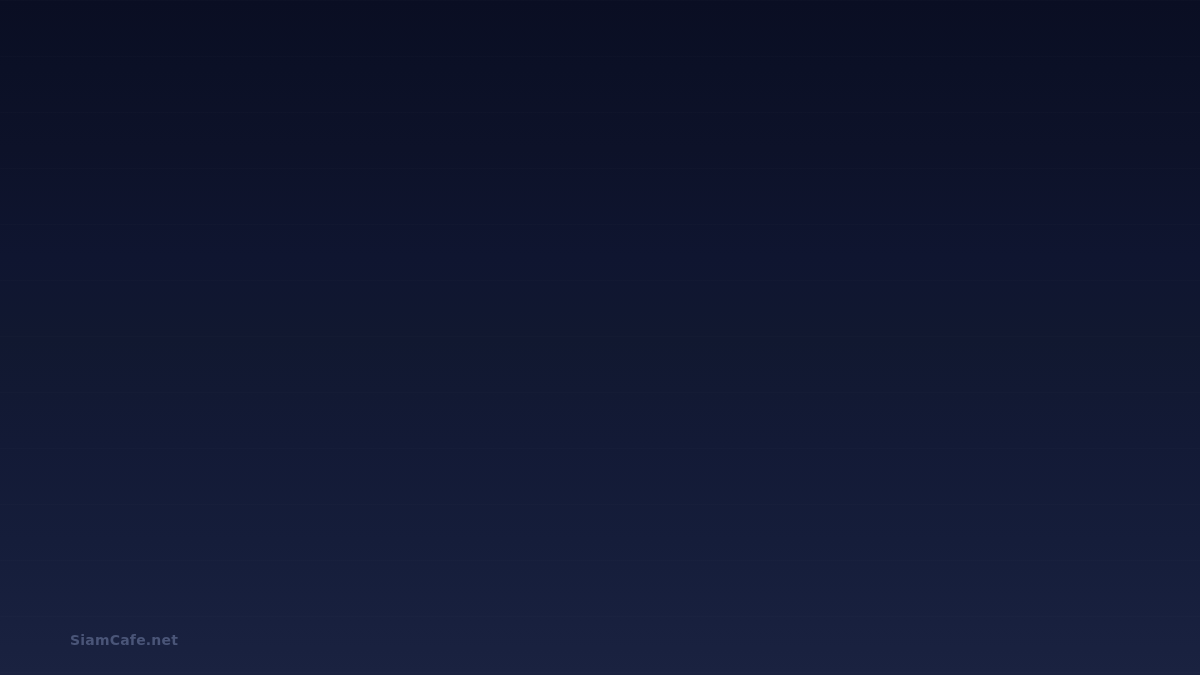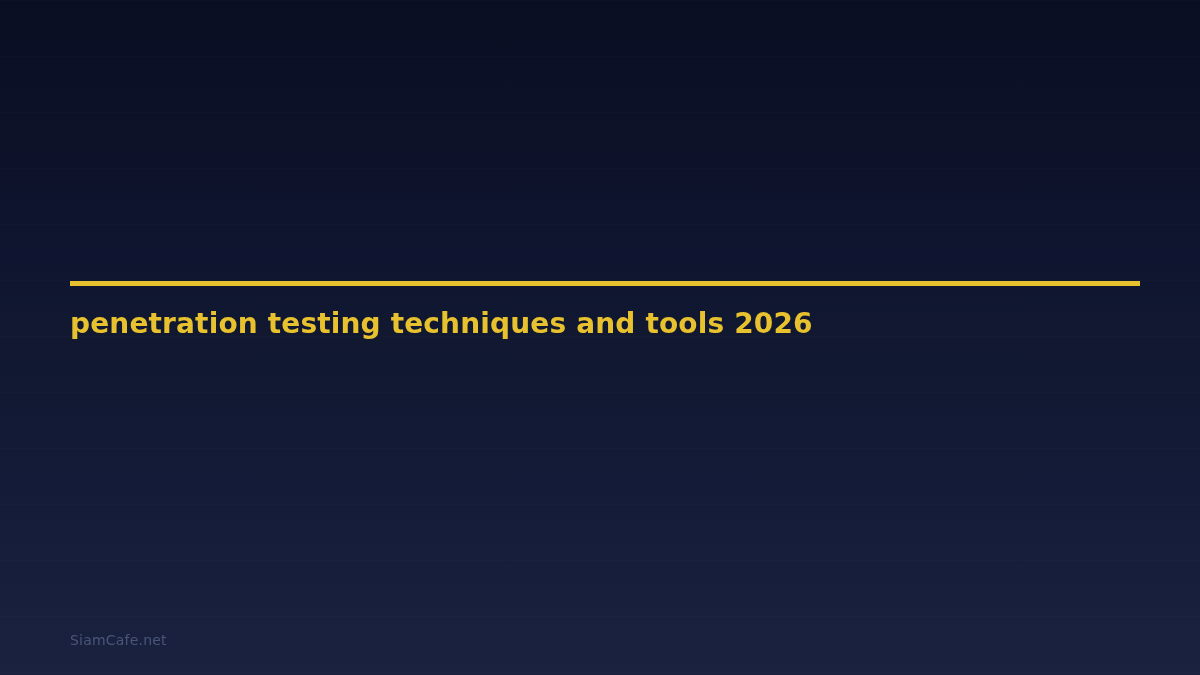--- a/index.html
+++ b/index.html
@@ -82,34 +82,30 @@
   
   .footer {
     position: absolute;
     left: 70px;
     top: 630px;
     z-index: 2;
   }
 
   .footer-brand {
     font-size: 14px;
-    font-weight: 400;
+    font-weight: 700;
     line-height: 1;
     letter-spacing: 0.2px;
     color: #4a5578;
     white-space: nowrap;
   }
 </style>
 </head>
 <body>
 
 <div class="slide">
 
-  <div class="title-block">
-    <div class="accent-rule"></div>
-    <h1 class="slide-title">penetration testing techniques and tools 2026</h1>
-  </div>
 
   <div class="footer">
     <span class="footer-brand">SiamCafe.net</span>
   </div>
 
 </div>
 
 </body></html>

